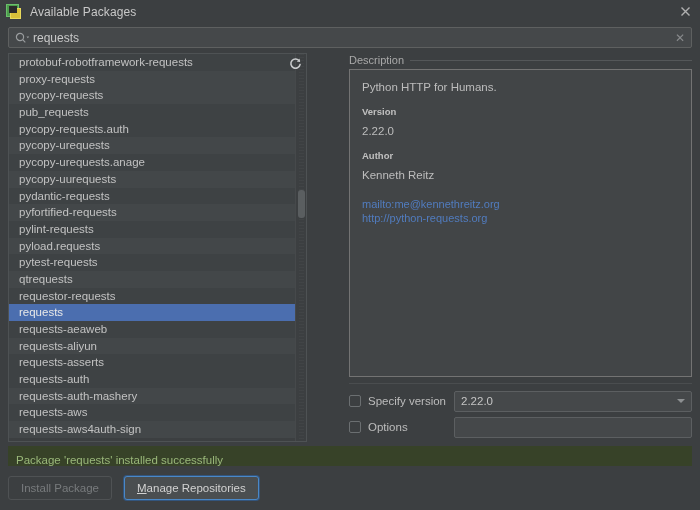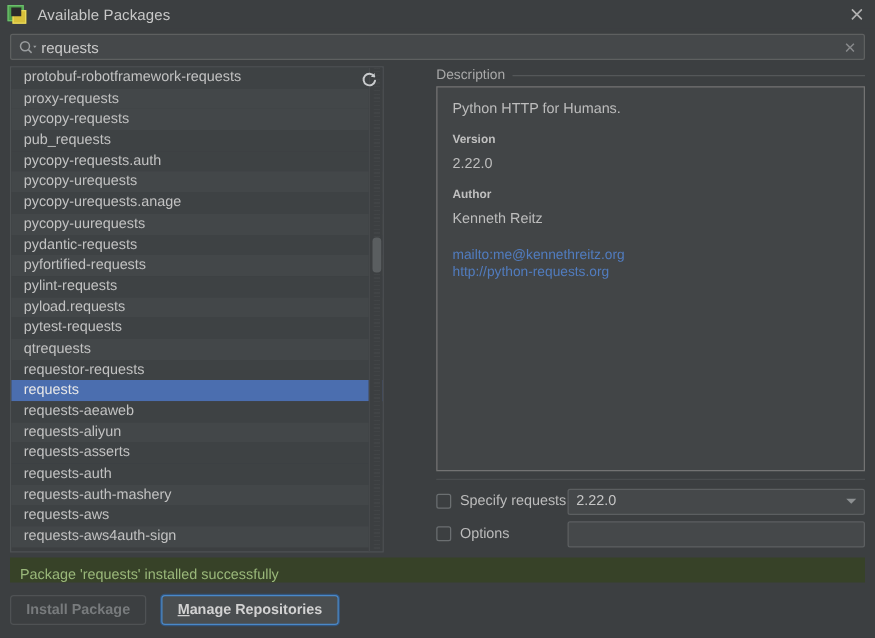--- a/index.html
+++ b/index.html
@@ -371,21 +371,20 @@
     min-width: 96px;
     border-radius: 3px;
     box-sizing: border-box;
     display: flex;
     align-items: center;
     justify-content: center;
     font-size: 11.5px;
     padding: 0 12px;
     cursor: pointer;
     user-select: none;
-    font-weight: bold;
   }
   .btn.disabled {
     background: #3c3f41;
     border: 1px solid #4f5254;
     color: #787b7d;
     cursor: default;
   }
   .btn.focused {
     background: #4a4e50;
     border: 1px solid #4a88c7;
@@ -481,21 +480,21 @@
         <div class="desc-value">Kenneth Reitz</div>
         <div class="desc-links">
           <a class="desc-link">mailto:me@kennethreitz.org</a>
           <a class="desc-link">http://python-requests.org</a>
         </div>
       </div>
 
       <div class="opts">
         <div class="opt-row">
           <div class="cb"></div>
-          <div class="opt-label">Specify requests</div>
+          <div class="opt-label">Specify version</div>
           <div class="combo">
             <span class="val">2.22.0</span>
             <span class="arrow"></span>
           </div>
         </div>
         <div class="opt-row">
           <div class="cb"></div>
           <div class="opt-label">Options</div>
           <input class="textfield" type="text" value="" style="">
         </div>

